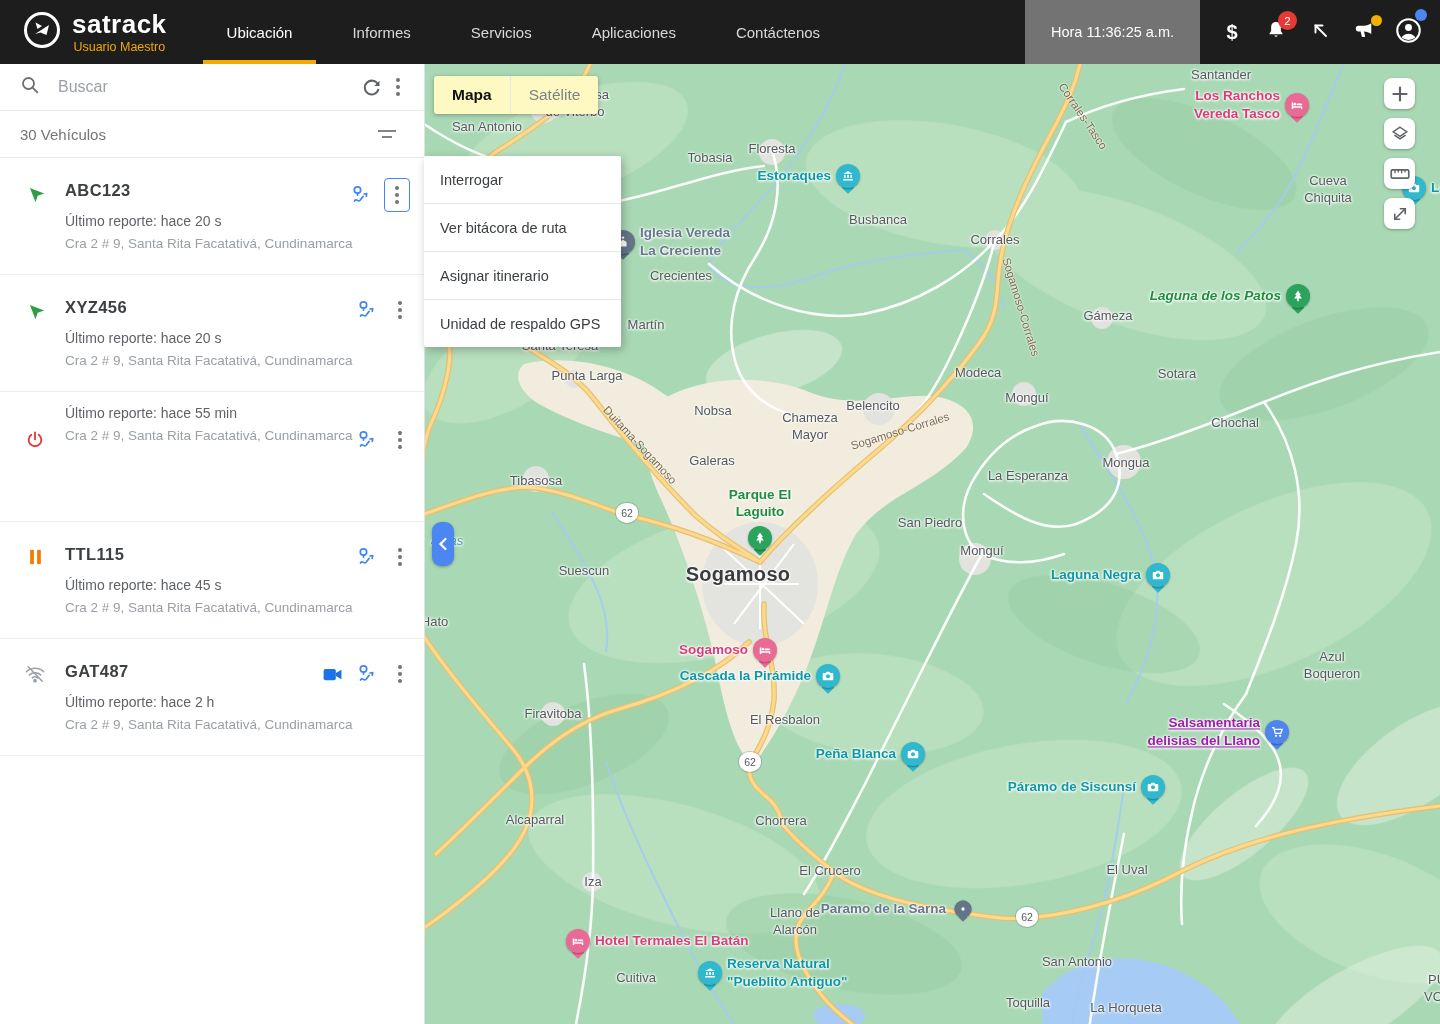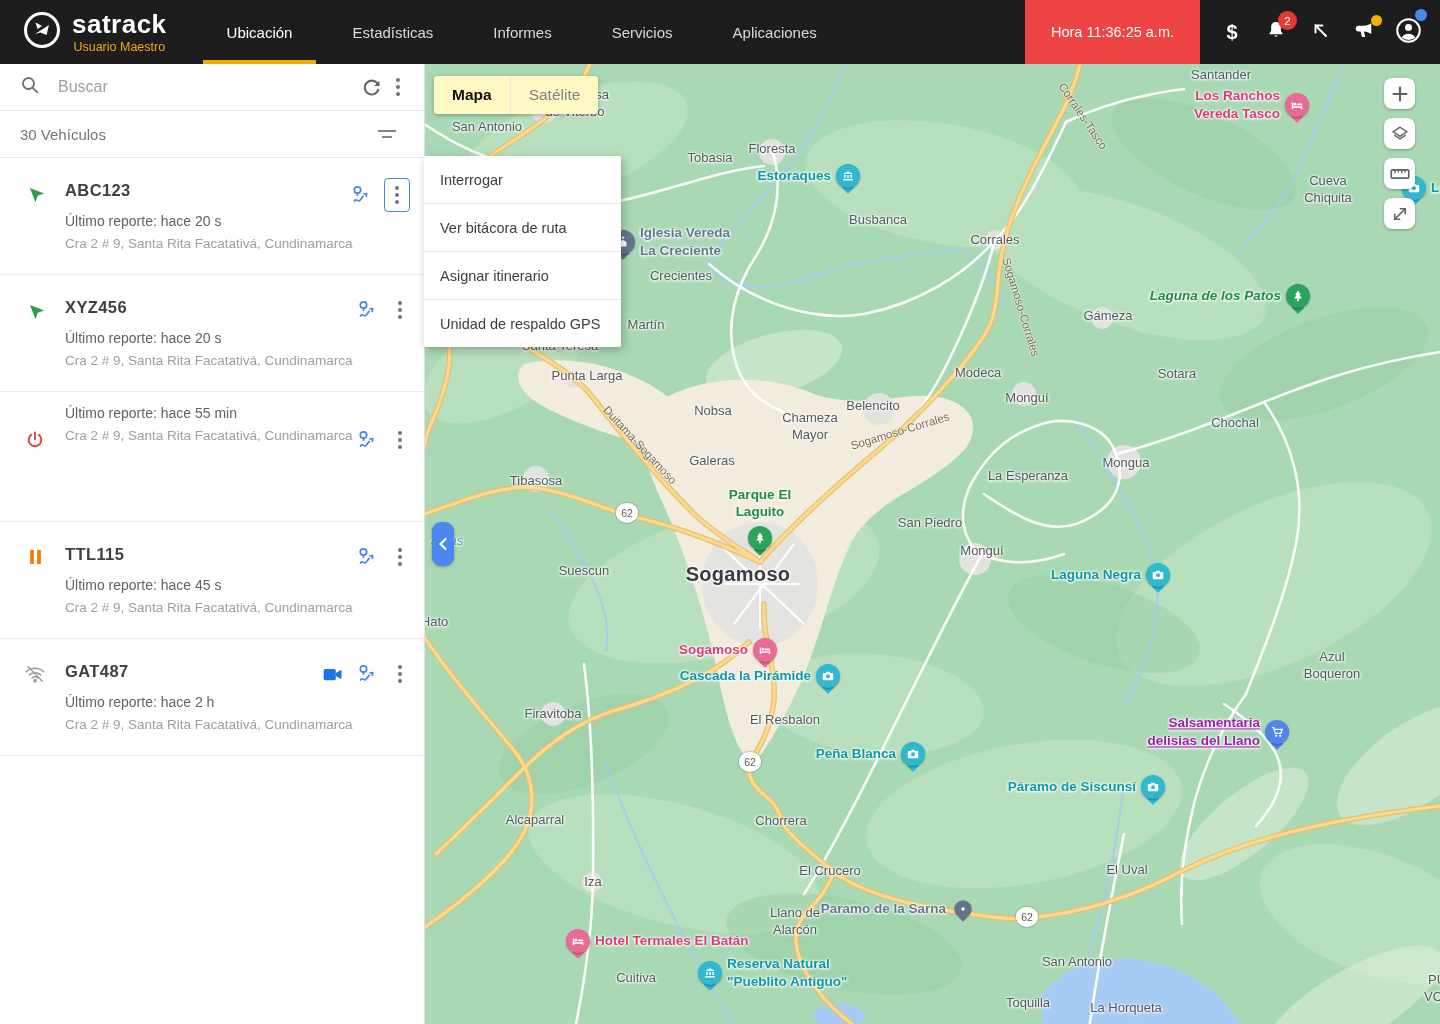--- a/index.html
+++ b/index.html
@@ -10,21 +10,21 @@
   .topbar{position:absolute;top:0;left:0;right:0;height:64px;background:#1D1D1D;display:flex;align-items:stretch;z-index:100;}
   .brand{display:flex;align-items:center;gap:10px;padding:0 30px 0 22px;}
   .brand-txt{display:flex;flex-direction:column;line-height:1;}
   .brand-name{color:#fff;font-size:26px;font-weight:bold;letter-spacing:.5px;}
   .brand-sub{color:#F2A900;font-size:12.5px;margin-top:4px;text-align:center;}
   .nav{display:flex;align-items:stretch;}
   .nav-item{padding:0 30px;display:flex;align-items:center;font-size:15px;color:#D7D9DC;position:relative;cursor:pointer;}
   .nav-item.active{color:#fff;}
   .nav-item.active::after{content:'';position:absolute;left:6px;right:6px;bottom:0;height:4px;background:#F2A900;}
   .top-right{margin-left:auto;display:flex;align-items:stretch;}
-  .clock{background:#ef4444;display:flex;align-items:center;padding:0 26px;color:#fff;font-size:14.5px;white-space:nowrap;}
+  .clock{background:#737373;display:flex;align-items:center;padding:0 26px;color:#fff;font-size:14.5px;white-space:nowrap;}
   .top-icons{display:flex;align-items:center;gap:4px;padding:0 12px;}
   .icon-btn{width:40px;height:42px;display:flex;align-items:center;justify-content:center;position:relative;color:#fff;cursor:pointer;}
   .dollar{font-size:20px;font-weight:bold;}
   .badge{position:absolute;top:0;right:-1px;background:#E53935;color:#fff;border-radius:50%;min-width:19px;height:19px;
          font-size:11.5px;display:flex;align-items:center;justify-content:center;}
   .dot{position:absolute;border-radius:50%;}
   .dot.yellow{width:11px;height:11px;background:#F2B100;top:4px;right:2px;}
   .dot.blue{width:12px;height:12px;background:#4C86F0;top:-2px;right:1px;}
 
   
@@ -103,24 +103,24 @@
         <path d="M13.5 12.5 l6.5 3.5 -4.5 3 z" fill="#fff"></path>
       </svg>
     </span>
     <span class="brand-txt">
       <span class="brand-name">satrack</span>
       <span class="brand-sub">Usuario Maestro</span>
     </span>
   </div>
   <div class="nav">
       <div class="nav-item active">Ubicación</div>
-      <div class="nav-item">Estadísticas</div>
       <div class="nav-item">Informes</div>
       <div class="nav-item">Servicios</div>
       <div class="nav-item">Aplicaciones</div>
+      <div class="nav-item">Contáctenos</div>
     </div>
   <div class="top-right">
     <div class="clock">Hora 11:36:25 a.m.</div>
     <div class="top-icons">
       <div class="icon-btn">
         <span class="dollar">$</span>
       </div>
       <div class="icon-btn">
         <span>
           <svg width="22" height="22" viewBox="0 0 24 24" fill="#fff">

